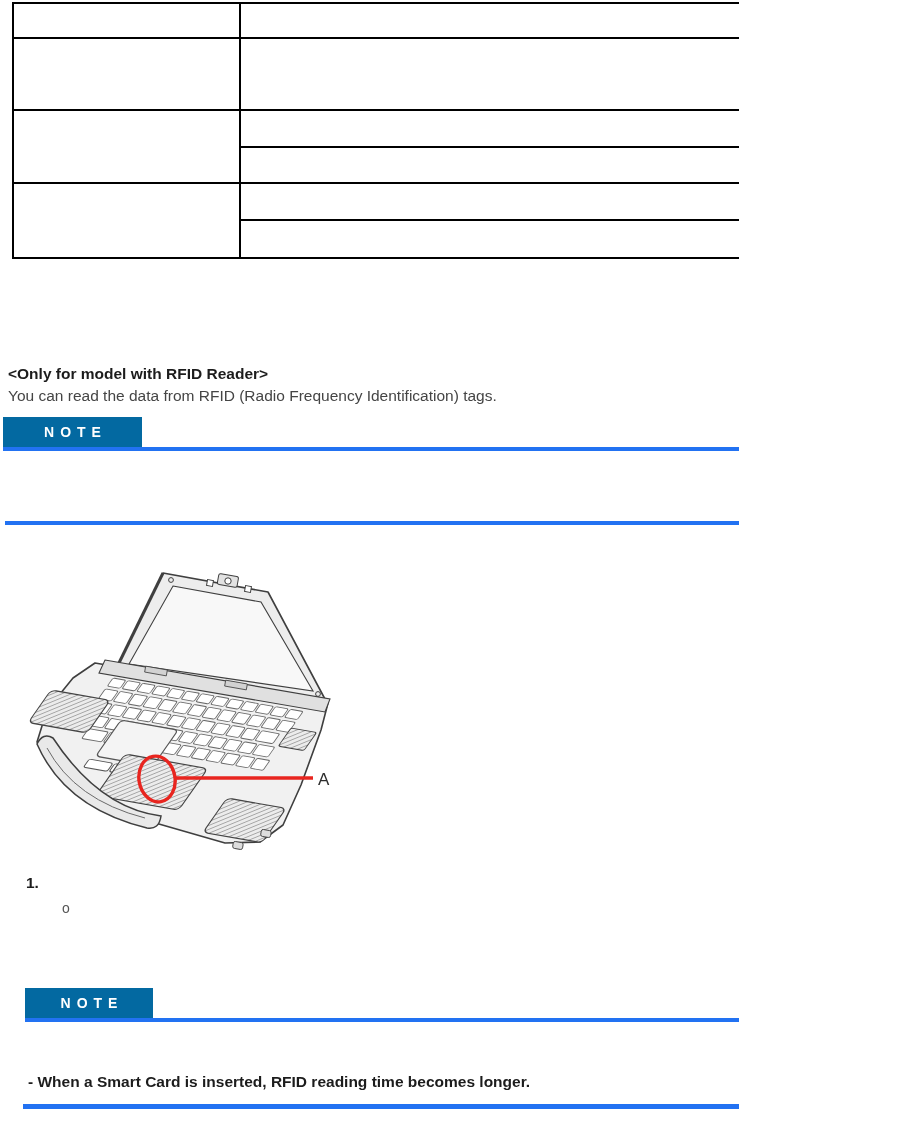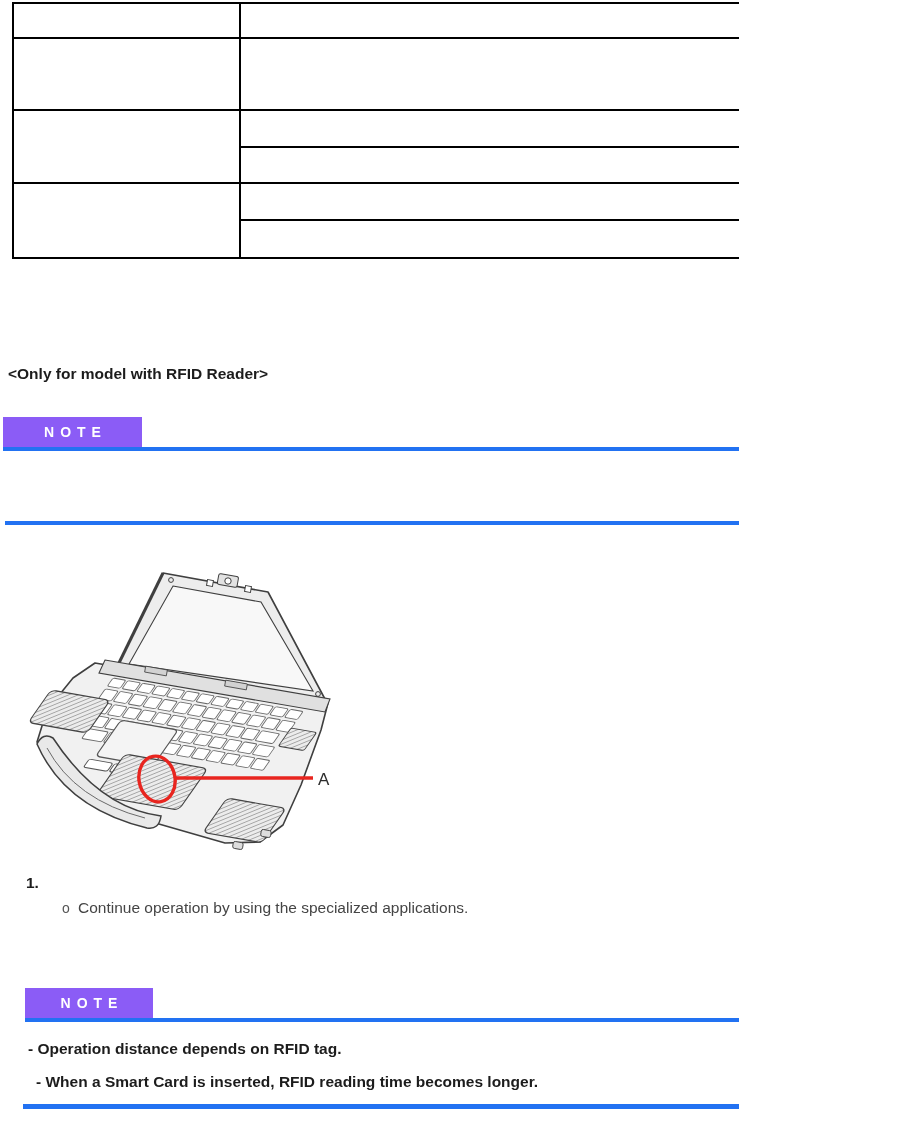--- a/index.html
+++ b/index.html
@@ -7,21 +7,21 @@
     position:relative;width:739px;height:1121px;background:#ffffff;
     font-family:"Liberation Sans", sans-serif;overflow:hidden;
   }
   
   .spec-table{position:absolute;left:12px;top:2px;width:868px;height:253px;border:2px solid #000;}
   .tline{position:absolute;background:#000;}
   
   .heading{position:absolute;left:8px;top:365px;font-size:15.5px;font-weight:bold;color:#1c1c1c;}
   .intro{position:absolute;left:8px;top:387px;font-size:15.5px;color:#454545;}
   
-  .note-badge{position:absolute;height:30px;background:#8b5cf6;display:flex;align-items:center;justify-content:center;}
+  .note-badge{position:absolute;height:30px;background:#0369a1;display:flex;align-items:center;justify-content:center;}
   .note-badge span{color:#fff;font-size:14px;font-weight:bold;letter-spacing:6px;padding-left:6px;}
   .blue-rule{position:absolute;background:#2272F2;}
   .note-item{position:absolute;font-size:15.5px;font-weight:bold;color:#1c1c1c;line-height:21px;
              padding-left:20px;text-indent:-15px;}
   
   .step-marker{position:absolute;left:26px;top:874px;font-size:15.5px;font-weight:bold;color:#1c1c1c;}
   .step-text{position:absolute;left:53px;top:874px;font-size:15.5px;font-weight:bold;color:#1c1c1c;}
   .sub-marker{position:absolute;left:62px;top:900px;font-size:14px;color:#555;}
   .sub-text{position:absolute;left:78px;top:899px;font-size:15.5px;color:#454545;}
   .figure{position:absolute;left:25px;top:560px;width:320px;height:300px;}
@@ -34,20 +34,21 @@
   <div class="spec-table">
     <div class="tline" style="left:225px;top:0;width:2px;height:253px;"></div>
     <div class="tline" style="left:0;top:33px;width:868px;height:2px;"></div>
     <div class="tline" style="left:0;top:105px;width:868px;height:2px;"></div>
     <div class="tline" style="left:0;top:178px;width:868px;height:2px;"></div>
     <div class="tline" style="left:225px;top:142px;width:643px;height:2px;"></div>
     <div class="tline" style="left:225px;top:215px;width:643px;height:2px;"></div>
   </div>
 
   <div class="heading">&lt;Only for model with RFID Reader&gt;</div>
+  <div class="intro">You can read the data from RFID (Radio Frequency Identification) tags.</div>
 
   <div class="note-badge" style="left:3px;top:417px;width:139px;">
     <span>NOTE</span>
   </div>
   <div class="blue-rule" style="left:3px;top:447px;width:900px;height:4px;"></div>
   <div class="blue-rule" style="left:5px;top:521px;width:898px;height:4px;"></div>
 
   <svg class="figure" viewBox="0 0 320 300" xmlns="http://www.w3.org/2000/svg">
     <defs>
       <pattern id="hatch" width="4.5" height="4.5" patternUnits="userSpaceOnUse" patternTransform="rotate(48)">
@@ -188,23 +189,21 @@
 
     <g>
       <ellipse cx="132" cy="219" rx="18" ry="23" transform="rotate(-10 132 219)" fill="none" stroke="#E8251F" stroke-width="3.4"></ellipse>
       <line x1="149" y1="218" x2="288" y2="218" stroke="#E8251F" stroke-width="3.4"></line>
       <text x="293" y="225" font-size="17" fill="#2d2d2d" font-family="Liberation Sans, sans-serif">A</text>
     </g>
   </svg>
 
   <div class="step-marker">1.</div>
   <div class="sub-marker">o</div>
-  <div class="sub-text">Continue operation by using the specialized applications.</div>
 
   <div class="note-badge" style="left:25px;top:988px;width:128px;">
     <span>NOTE</span>
   </div>
   <div class="blue-rule" style="left:25px;top:1018px;width:878px;height:4px;"></div>
-  <div class="note-item" style="left:23px;top:1038px;width:860px;">- Operation distance depends on RFID tag.</div>
-  <div class="note-item" style="left:23px;top:1071px;width:860px;margin-left:8px;">- When a Smart Card is inserted, RFID reading time becomes longer.</div>
+  <div class="note-item" style="left:23px;top:1071px;width:860px;">- When a Smart Card is inserted, RFID reading time becomes longer.</div>
   <div class="blue-rule" style="left:23px;top:1104px;width:880px;height:5px;"></div>
 
 </div>
 
 </body></html>

